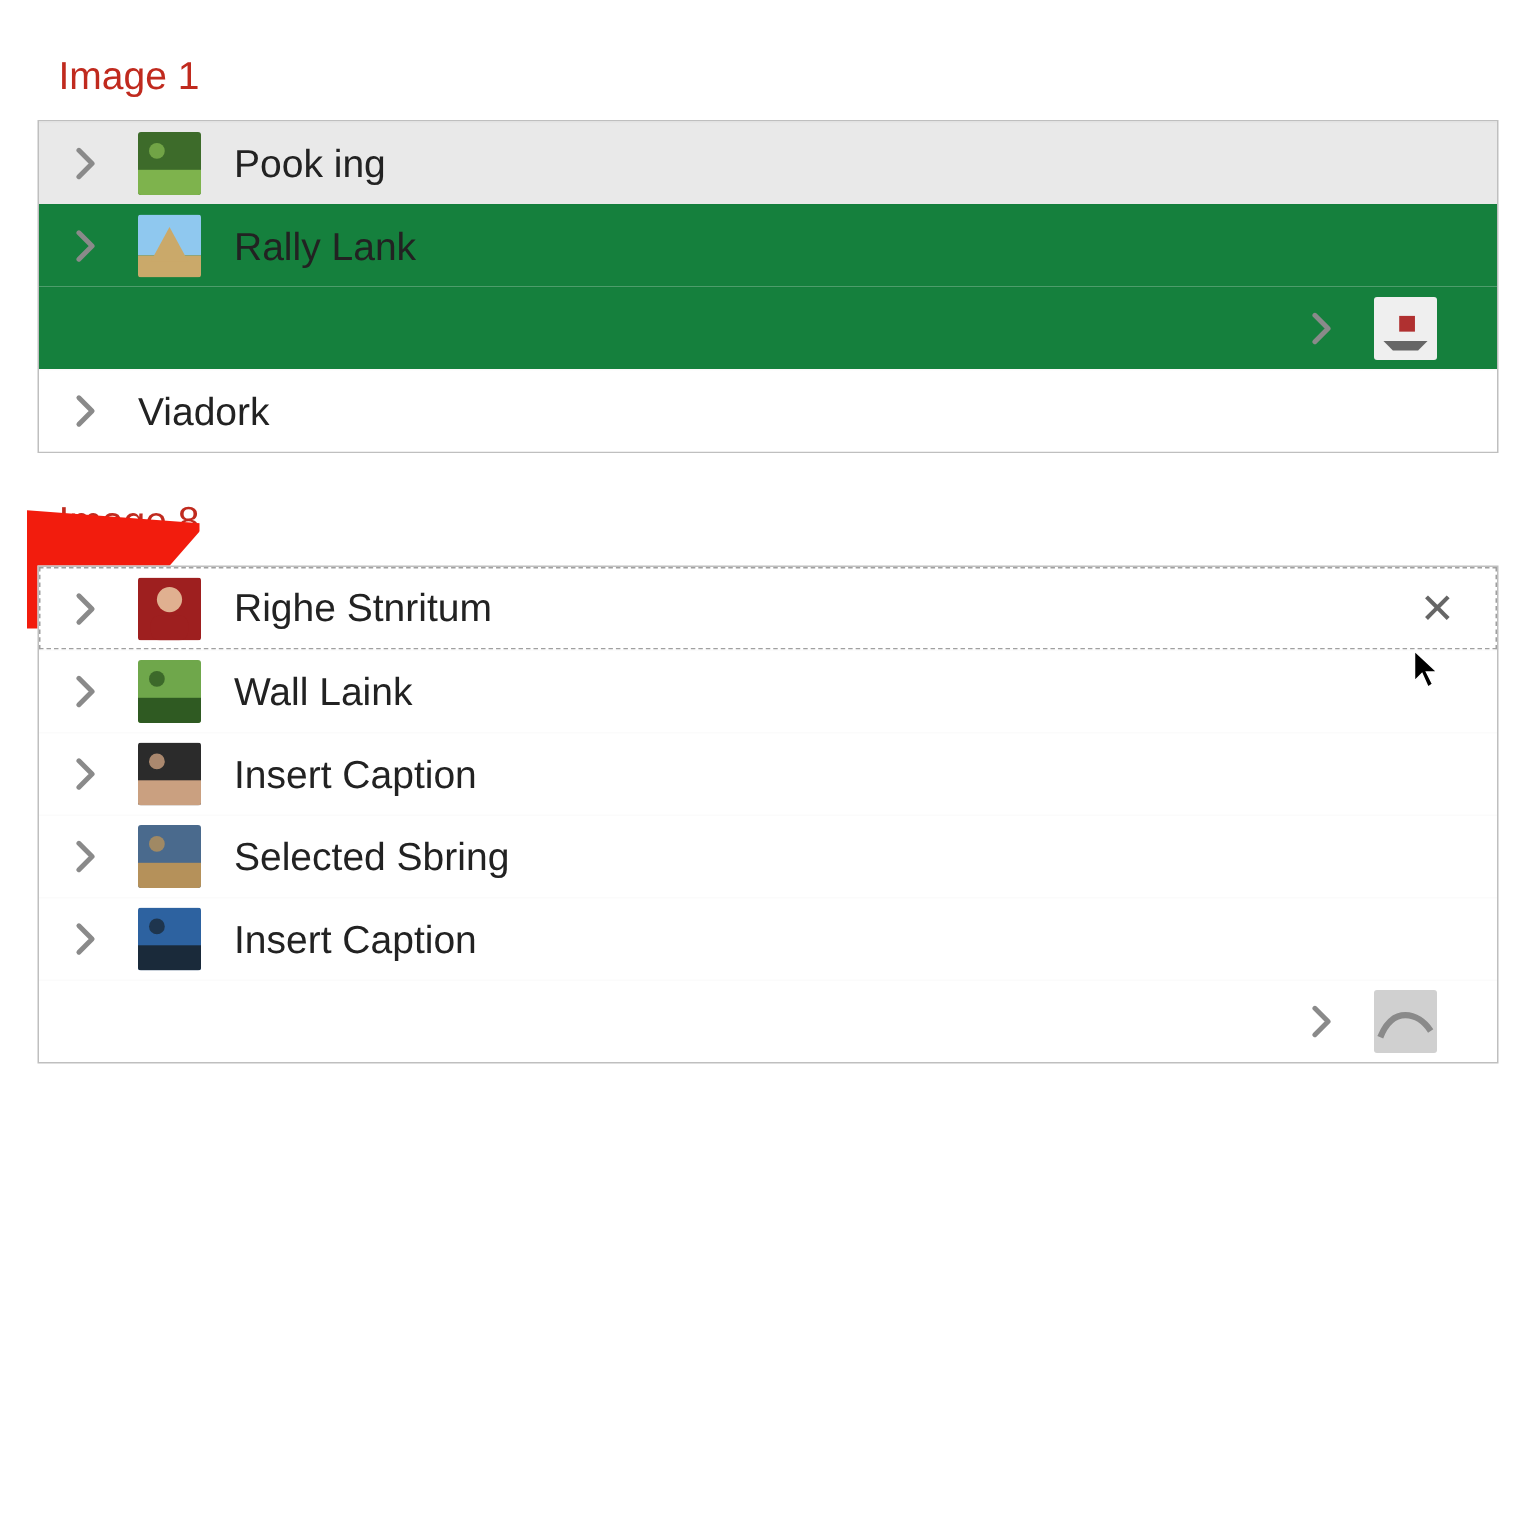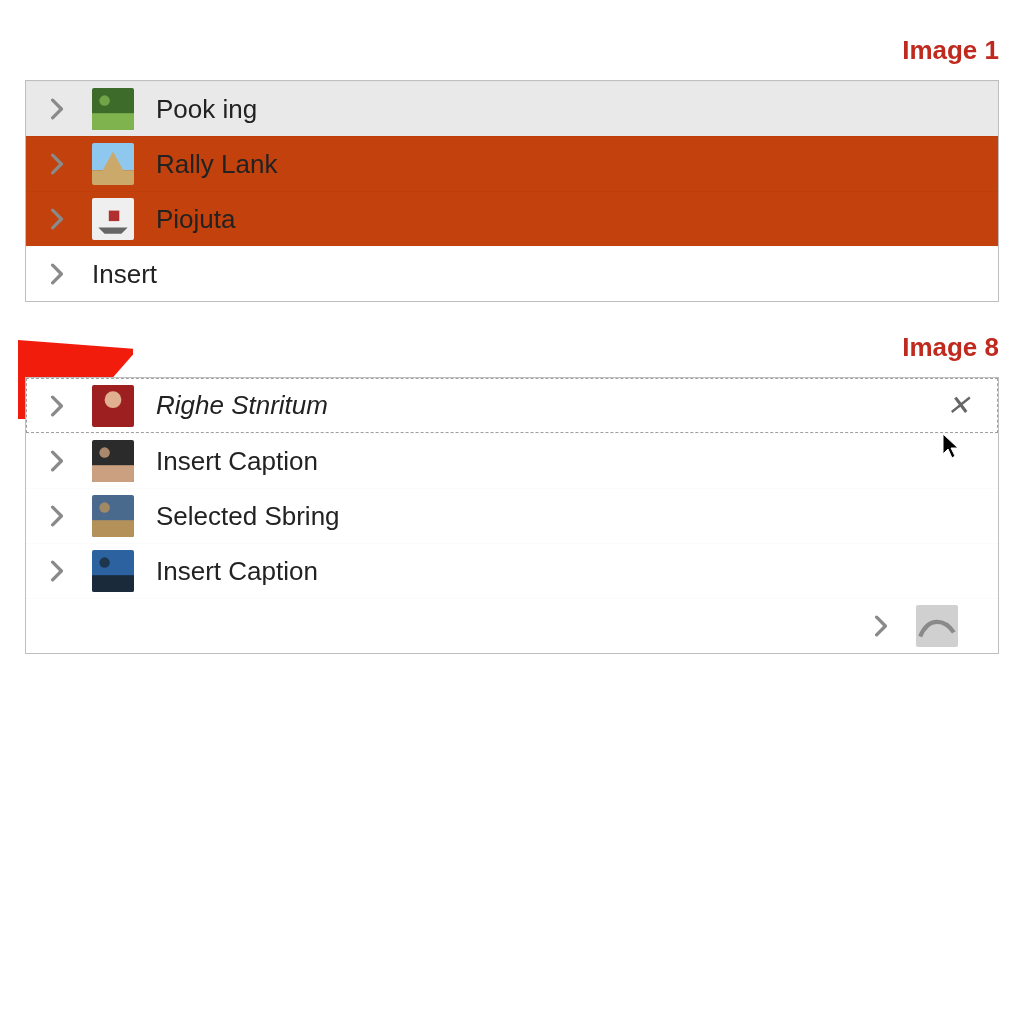--- a/index.html
+++ b/index.html
@@ -6,24 +6,23 @@
   body {
     font-family: "Segoe UI", Arial, sans-serif;
     background: #fff;
     width: 1024px;
     height: 1024px;
     padding: 20px 25px;
     color: #222;
   }
   .heading {
     font-size: 26px;
-    font-weight: 700;
+    font-weight: 400;
     color: #C02A1E;
     margin: 15px 0 14px 14px;
-    text-align: right;
   }
   .panel {
     border: 1px solid #bfbfbf;
     background: #fff;
     margin-bottom: 30px;
     position: relative;
   }
   .row {
     display: flex;
     align-items: center;
@@ -31,26 +30,25 @@
     padding: 0 18px;
     font-size: 26px;
     color: #222;
     background: #fff;
     border-top: 1px solid rgba(0,0,0,0.015);
     position: relative;
     justify-content: flex-end;
   }
   .row:first-child { border-top: none; }
   .row.selected { background: #e9e9e9; }
-  .row.alt { background: #c2410c; }
+  .row.alt { background: #15803d; }
   .row.dashed {
     outline: 1px dashed #a0a0a0;
     outline-offset: -1px;
     background: #fff;
-    font-style: italic;
   }
   .chev {
     width: 26px;
     height: 26px;
     flex: 0 0 26px;
     margin-right: 22px;
     color: #8a8a8a;
     display: flex;
     align-items: center;
     justify-content: center;
@@ -144,29 +142,28 @@
           <path d="M2 2 L10 10 L2 18" stroke="currentColor" stroke-width="3" fill="none" stroke-linecap="round" stroke-linejoin="round"></path>
         </svg>
       </span>
       <span class="thumb">
         <svg viewBox="0 0 40 40">
           <rect width="40" height="40" fill="#efefef"></rect>
           <path d="M6 28 L34 28 L28 34 L12 34 Z" fill="#666"></path>
           <rect x="16" y="12" width="10" height="10" fill="#b03030"></rect>
         </svg>
       </span>
-      <span class="label">Piojuta</span>
-    </div>
-    <div class="row">
-      <span class="chev">
-        <svg viewBox="0 0 12 20">
-          <path d="M2 2 L10 10 L2 18" stroke="currentColor" stroke-width="3" fill="none" stroke-linecap="round" stroke-linejoin="round"></path>
-        </svg>
-      </span>
-      <span class="label">Insert</span>
+    </div>
+    <div class="row">
+      <span class="chev">
+        <svg viewBox="0 0 12 20">
+          <path d="M2 2 L10 10 L2 18" stroke="currentColor" stroke-width="3" fill="none" stroke-linecap="round" stroke-linejoin="round"></path>
+        </svg>
+      </span>
+      <span class="label">Viadork</span>
     </div>
   </div>
 
 <div class="heading">Image 8</div>
 
 <div class="panel" id="panel2">
 
 <div class="row dashed">
       <span class="chev">
         <svg viewBox="0 0 12 20">
@@ -175,20 +172,35 @@
       </span>
       <span class="thumb">
         <svg viewBox="0 0 40 40">
           <rect width="40" height="40" fill="#9e1f1f"></rect>
           <circle cx="20" cy="14" r="8" fill="#e0b090"></circle>
           <rect x="8" y="24" width="24" height="16" rx="6" fill="#9e1f1f" stroke="#e0b090" stroke-width="0"></rect>
         </svg>
       </span>
       <span class="label">Righe Stnritum</span>
       <span class="close-x">✕</span>
+    </div>
+    <div class="row">
+      <span class="chev">
+        <svg viewBox="0 0 12 20">
+          <path d="M2 2 L10 10 L2 18" stroke="currentColor" stroke-width="3" fill="none" stroke-linecap="round" stroke-linejoin="round"></path>
+        </svg>
+      </span>
+      <span class="thumb">
+        <svg viewBox="0 0 40 40">
+          <rect width="40" height="40" fill="#6fa74b"></rect>
+          <rect y="24" width="40" height="16" fill="#2f5a22"></rect>
+          <circle cx="12" cy="12" r="5" fill="#2f5a22" opacity="0.8"></circle>
+        </svg>
+      </span>
+      <span class="label">Wall Laink</span>
     </div>
     <div class="row">
       <span class="chev">
         <svg viewBox="0 0 12 20">
           <path d="M2 2 L10 10 L2 18" stroke="currentColor" stroke-width="3" fill="none" stroke-linecap="round" stroke-linejoin="round"></path>
         </svg>
       </span>
       <span class="thumb">
         <svg viewBox="0 0 40 40">
           <rect width="40" height="40" fill="#2b2b2b"></rect>

